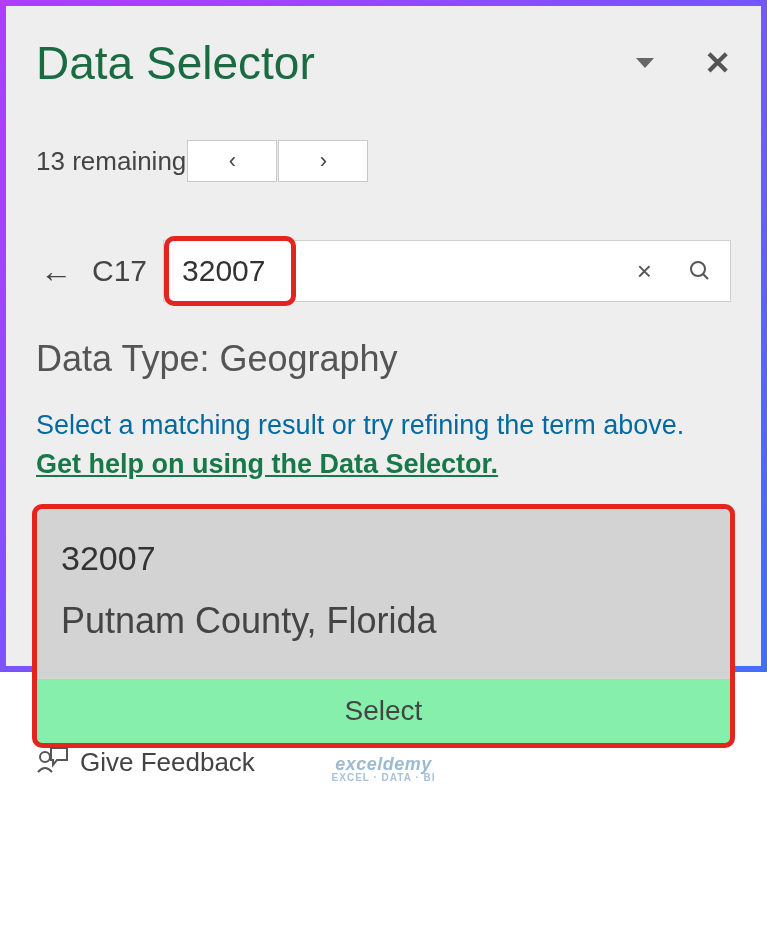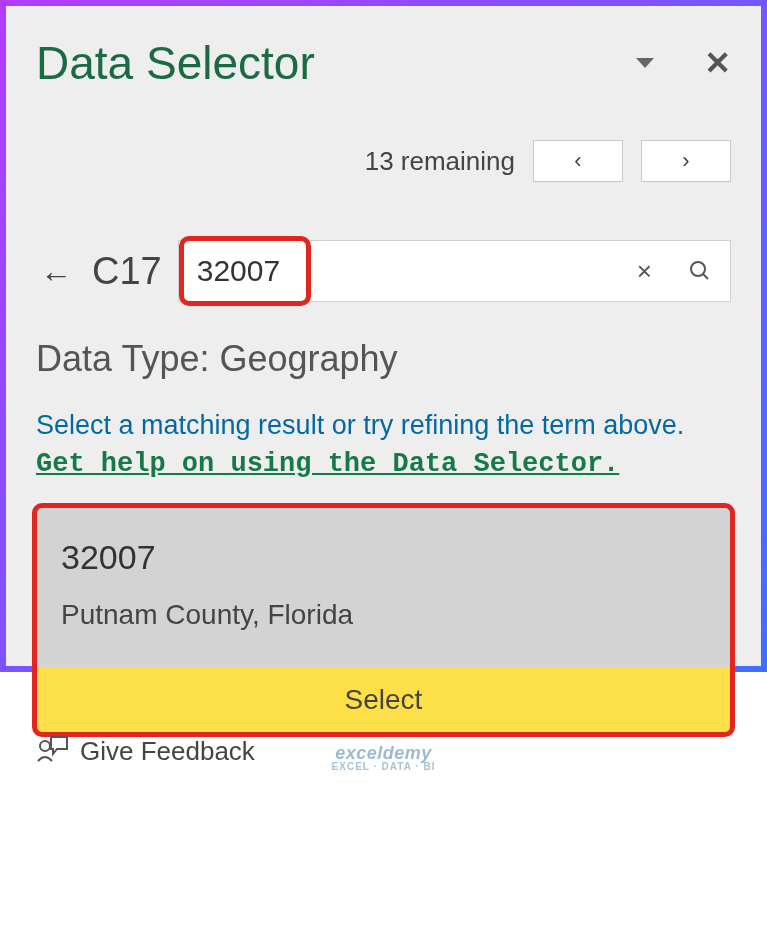--- a/index.html
+++ b/index.html
@@ -50,22 +50,22 @@
     font-size: 32px;
     font-weight: 600;
     color: #555;
     line-height: 1;
     cursor: pointer;
   }
   .remaining-row {
     margin-top: 50px;
     display: flex;
     align-items: center;
-    justify-content: flex-end;
-    gap: 18px;
+    justify-content: flex-start;
+    gap: 1px;
   }
   .remaining-text {
     font-size: 26px;
     color: #444;
   }
   .nav-btn {
     width: 90px;
     height: 42px;
     background: #fff;
     border: 1px solid #c9c9c9;
@@ -87,21 +87,21 @@
     align-items: center;
     gap: 16px;
   }
   .back-arrow {
     font-size: 32px;
     color: #444;
     cursor: pointer;
     padding: 0 4px;
   }
   .cell-ref {
-    font-size: 38px;
+    font-size: 30px;
     color: #444;
   }
   .search-wrap {
     flex: 1;
     display: flex;
     align-items: center;
     background: #fff;
     border: 1px solid #d0d0d0;
     height: 62px;
     position: relative;
@@ -150,44 +150,43 @@
     line-height: 1.3;
   }
   .help-link {
     margin-top: 6px;
     font-size: 27px;
     color: #177848;
     font-weight: 700;
     text-decoration: underline;
     cursor: pointer;
     display: inline-block;
-    font-family: Liberation Mono, monospace;
   }
   .result-wrap {
     margin-top: 28px;
     position: relative;
   }
   .result-card {
     border: 1px solid #d6d6d6;
   }
   .result-body {
     background: #d3d3d3;
     padding: 30px 24px 36px 24px;
   }
   .result-title {
     font-size: 34px;
     color: #333;
   }
   .result-sub {
     margin-top: 22px;
-    font-size: 28px;
+    font-size: 36px;
     color: #444;
   }
   .select-btn {
-    background: #fde047;
+    background: #86efac;
     text-align: center;
     font-size: 28px;
     color: #444;
     padding: 16px 0;
     border-top: 1px solid #d6d6d6;
     cursor: pointer;
   }
   .highlight-box-result {
     position: absolute;
     left: -4px; top: -4px; right: -4px; bottom: -4px;

